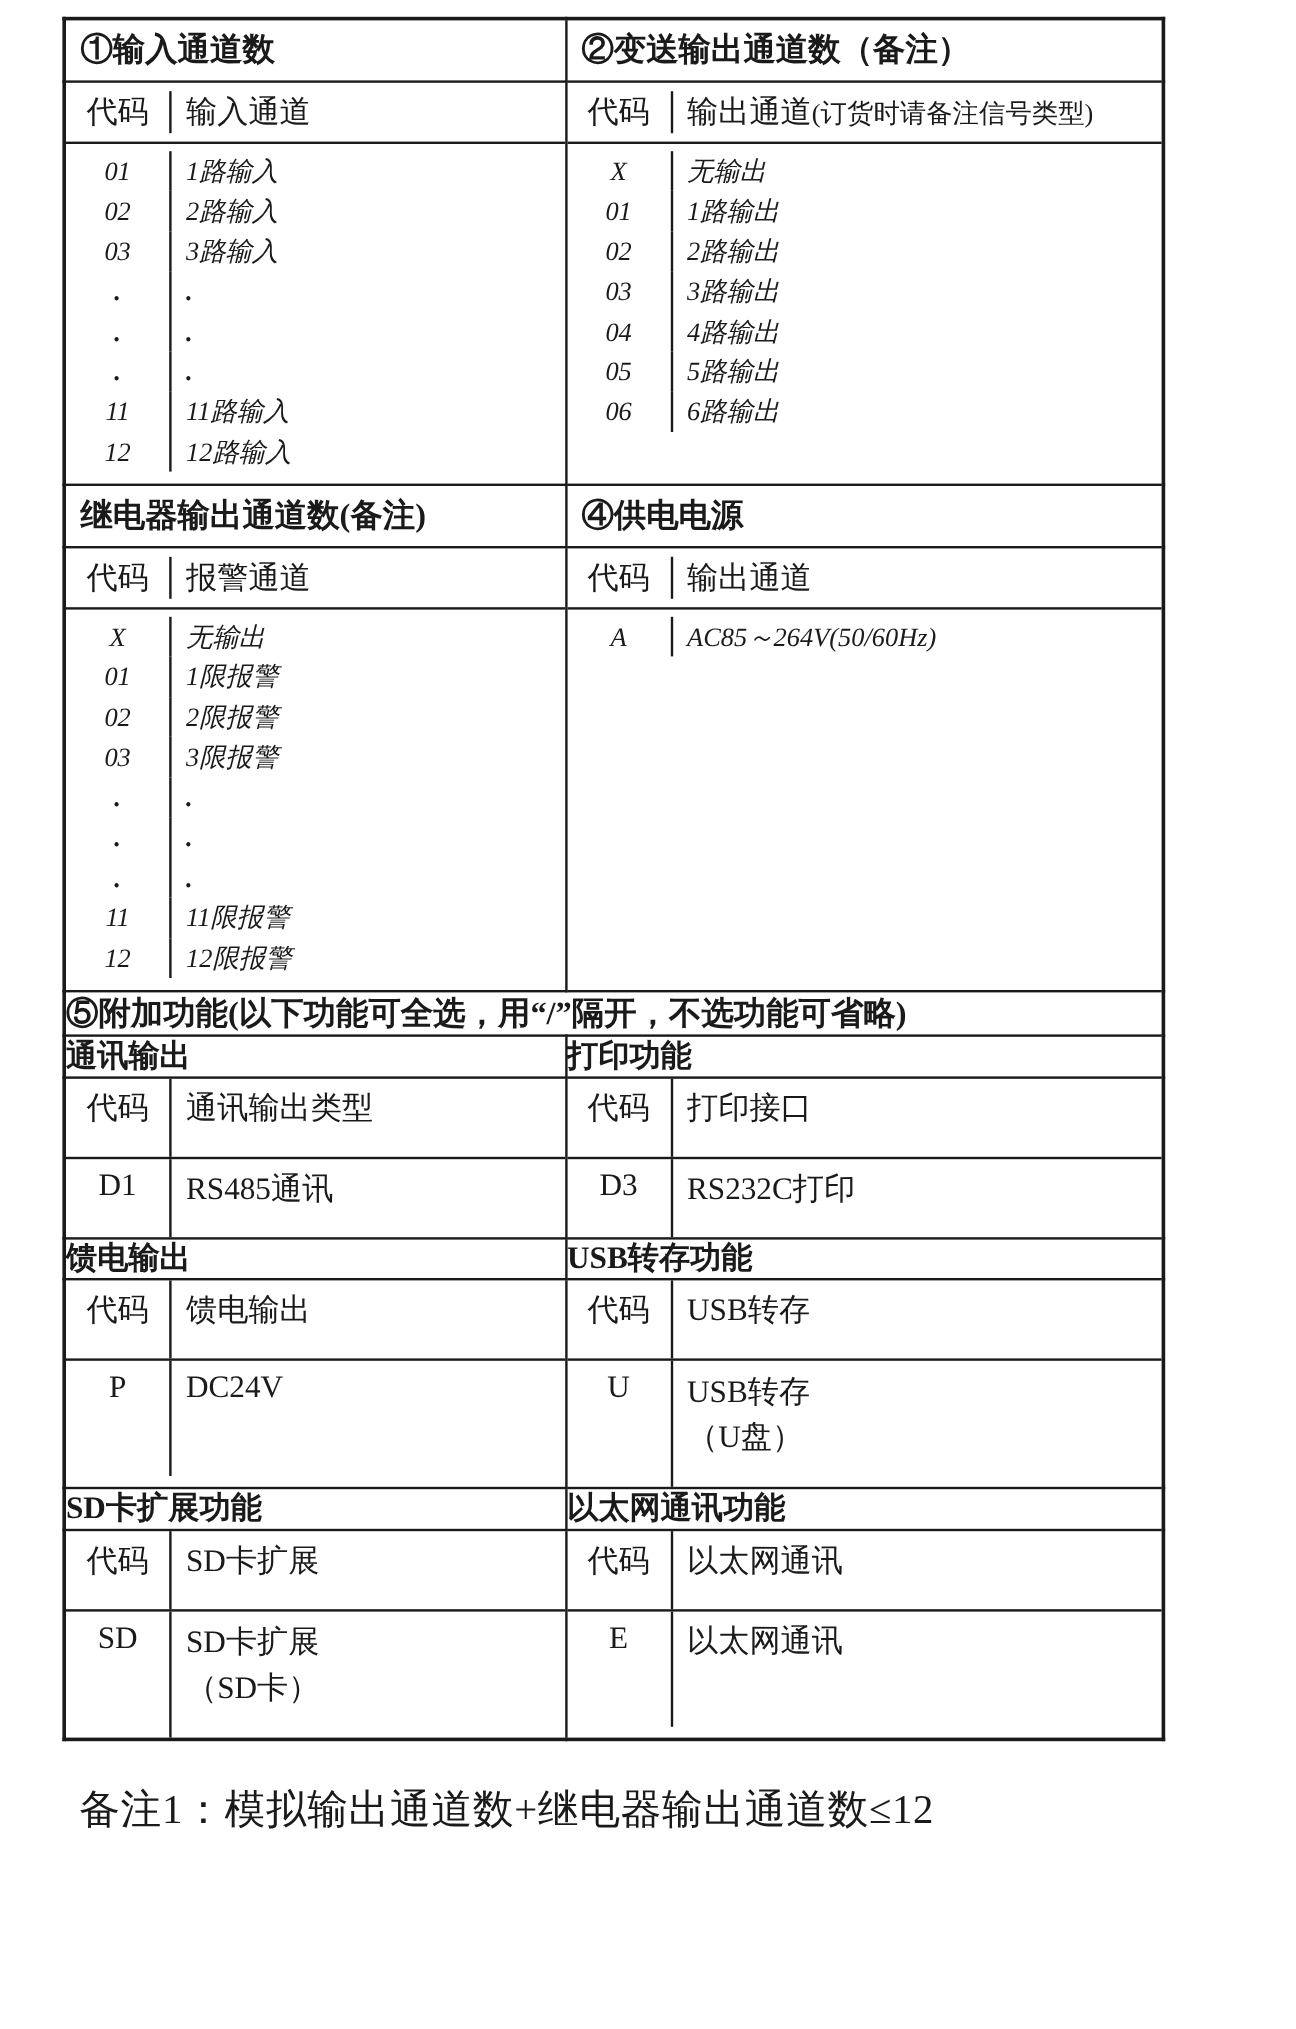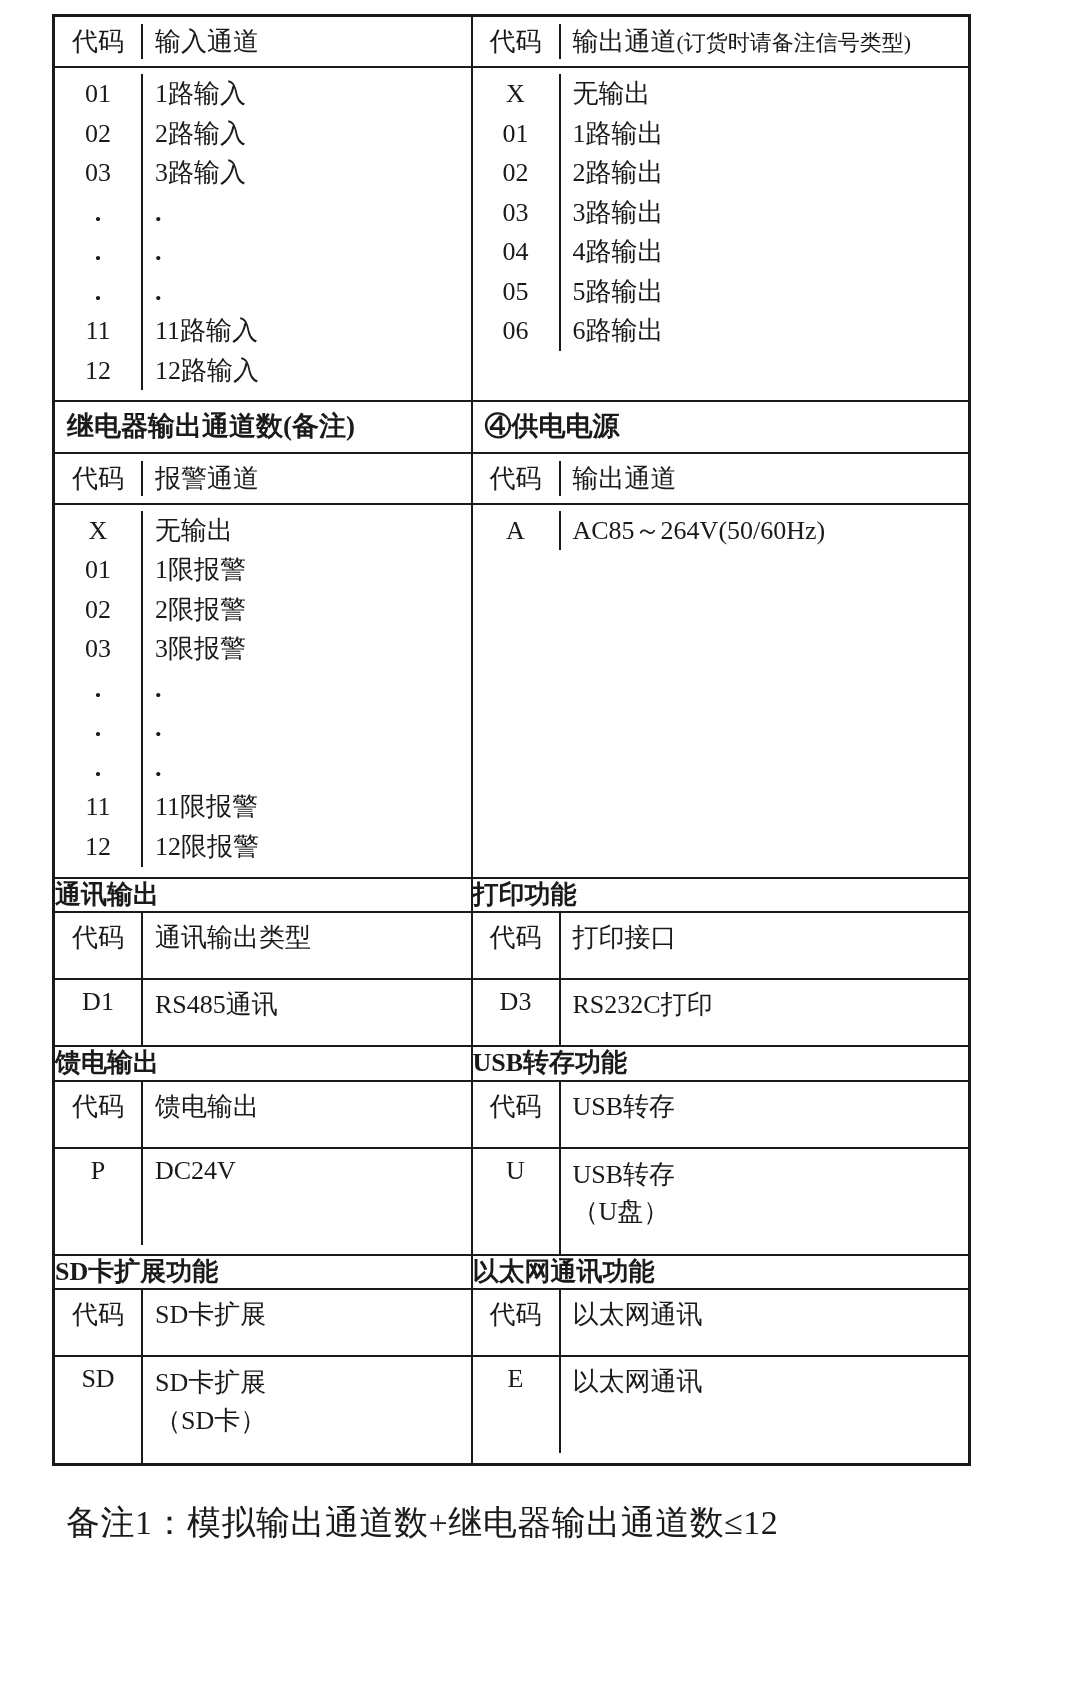--- a/index.html
+++ b/index.html
@@ -57,22 +57,23 @@
     padding: 7px 0 7px 0;
     border-bottom: 2px solid #1a1a1a;
   }
   .subhead .colcode { border-right: 2px solid #1a1a1a; }
   .body-list {
     padding: 6px 0 10px 0;
   }
   .body-list .line {
     display: flex;
     align-items: flex-start;
-    font-size: 26px;
+    font-size: 22px;
     line-height: 1.52;
+    font-style: italic;
   }
   .body-list .line .colcode { border-right: 2px solid #1a1a1a; align-self: stretch;}
   .note-small {
     font-size: 22px;
   }
   .dotmark {
     font-weight: bold;
   }
   .sec5head {
     font-size: 27px;
@@ -125,20 +126,24 @@
 
 <div class="page">
 
   <table class="spec">
     <colgroup>
       <col style="width:418px">
       <col style="width:498px">
     </colgroup>
 
     <tbody>
+        <tr>
+      <td class="hd">①输入通道数</td>
+      <td class="hd">②变送输出通道数（备注）</td>
+    </tr>
 
     <tr>
       <td class="fullcell">
         <div class="cell-inner">
           <div class="subhead">
             <div class="colcode">代码</div>
             <div class="coldesc">输入通道</div>
           </div>
           <div class="body-list">
             <div class="line">
@@ -281,20 +286,23 @@
           <div class="body-list">
             <div class="line">
                   <div class="colcode">A</div>
                   <div class="coldesc">AC85～264V(50/60Hz)</div>
                 </div>
           </div>
         </div>
       </td>
     </tr>
 
+    <tr>
+      <td class="sec5head" colspan="2">⑤附加功能(以下功能可全选，用“/”隔开，不选功能可省略)</td>
+    </tr>
 
     <tr>
       <td class="grp-title">通讯输出</td>
       <td class="grp-title">打印功能</td>
     </tr>
 
     <tr>
       <td class="fullcell">
         <div class="kv hdr">
           <div class="k">代码</div>

